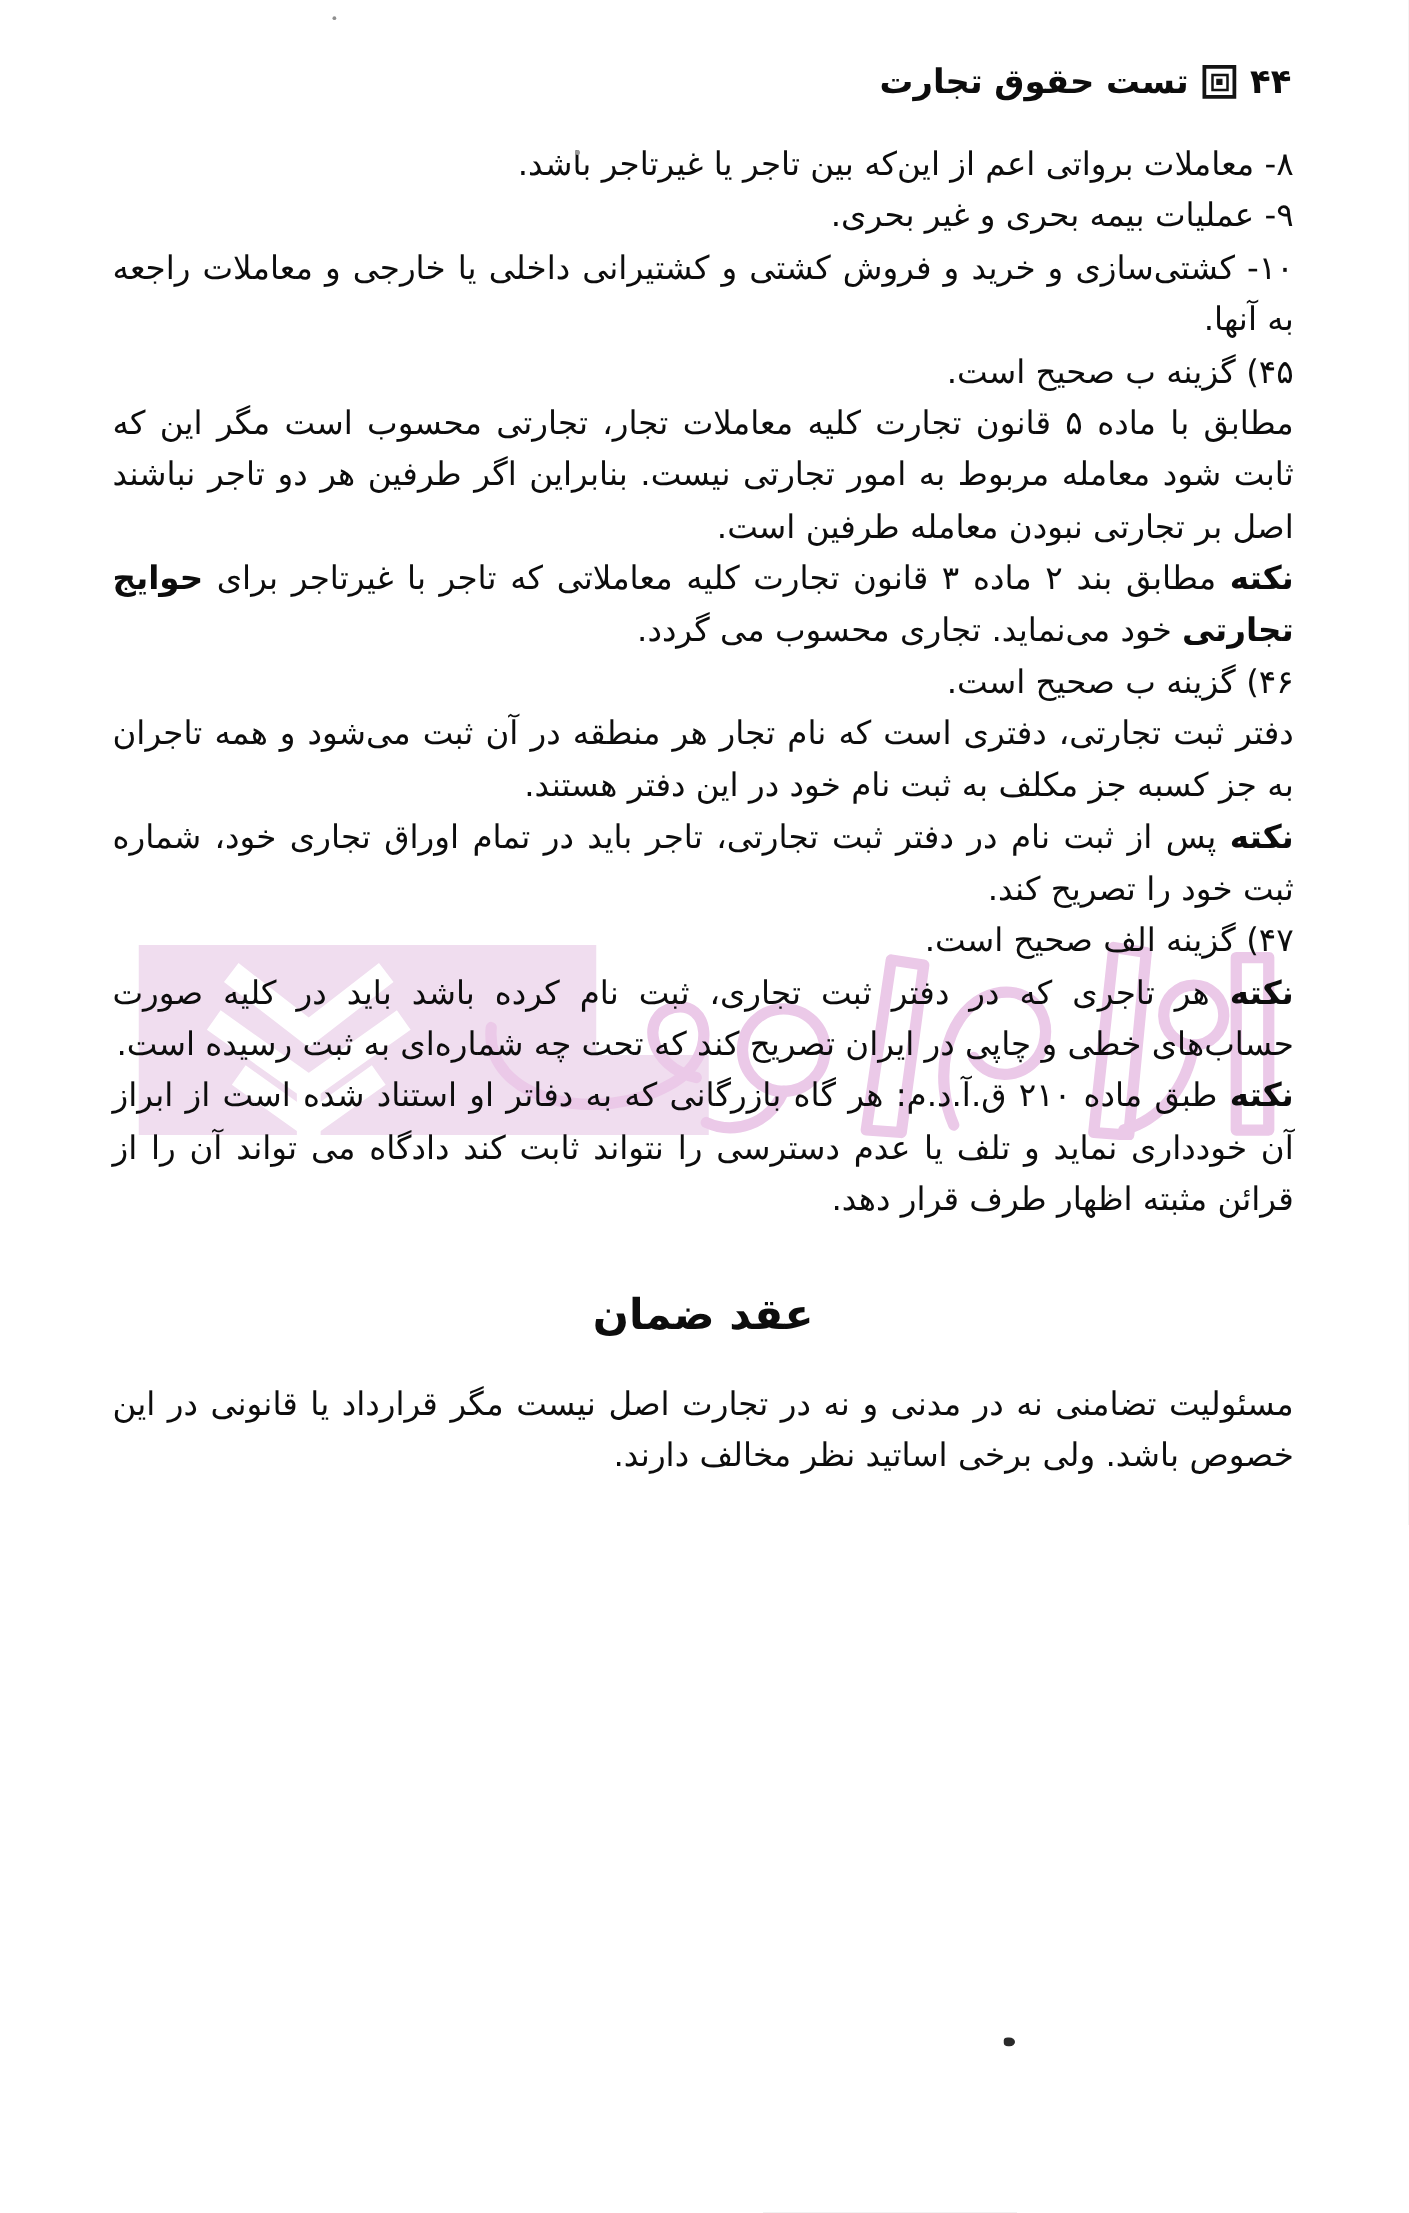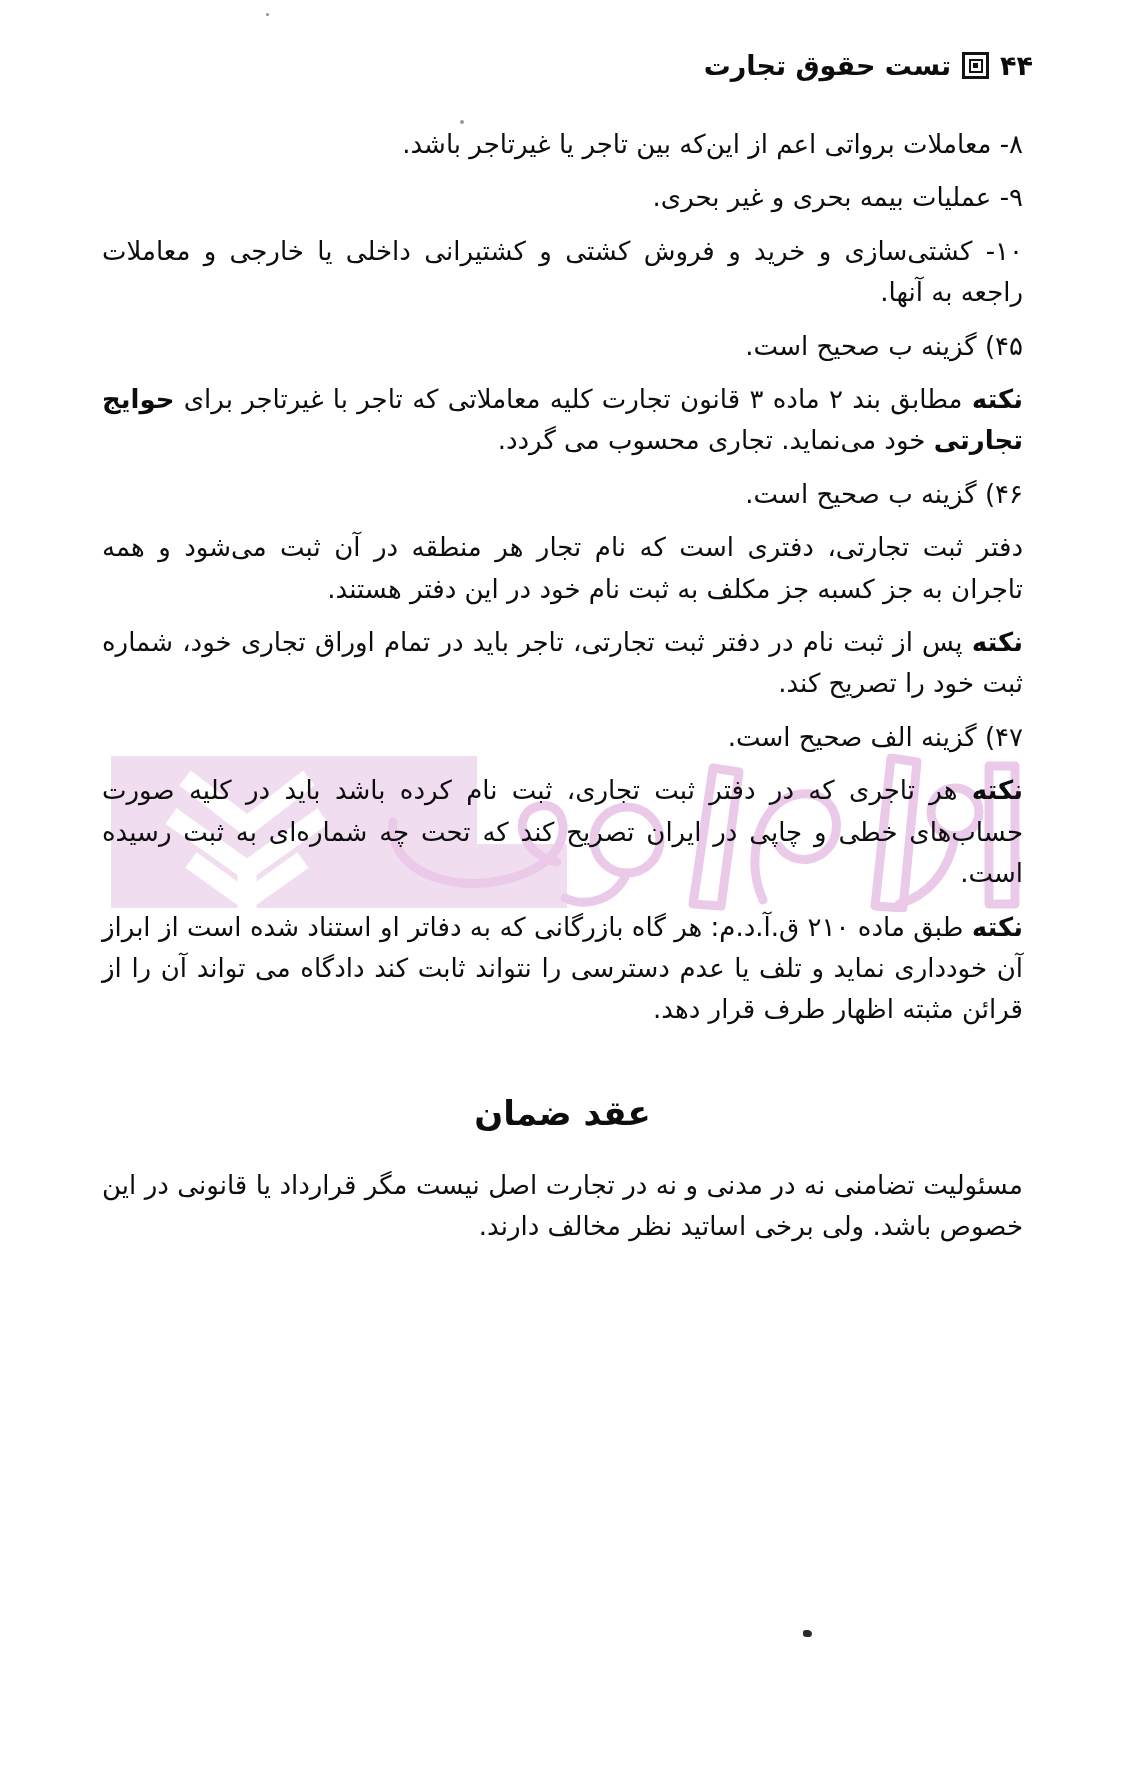--- a/index.html
+++ b/index.html
@@ -43,32 +43,32 @@
   .body-flow{
     position:absolute;
     top:112px;right:92px;left:90px;
     font-size:26px;
     line-height:41.4px;
     z-index:1;
   }
   .block{
     text-align:justify;
     text-align-last:right;
-    margin:12px;
+    margin:0;
   }
   .answer{font-weight:normal;}
   .note-lead{font-weight:bold;}
   .inline-bold{font-weight:bold;}
   .section-heading{
     text-align:center;
     text-align-last:center;
     font-weight:bold;
     font-size:34px;
     line-height:52px;
-    margin:56px 0 26px 0;
+    margin:44px 0 26px 0;
   }
   
   .watermark{
     position:absolute;
     top:694px;right:88px;
     width:952px;height:218px;
     z-index:0;
     pointer-events:none;
   }
   
@@ -121,20 +121,21 @@
         </g>
       </g>
     </svg>
   </div>
 
   <main class="body-flow" id="body-flow">
       <div class="block">۸- معاملات برواتی اعم از این‌که بین تاجر یا غیرتاجر باشد.</div>
       <div class="block">۹- عملیات بیمه بحری و غیر بحری.</div>
       <div class="block">۱۰- کشتی‌سازی و خرید و فروش کشتی و کشتیرانی داخلی یا خارجی و معاملات راجعه به آنها.</div>
       <div class="block answer">۴۵) گزینه ب صحیح است.</div>
+      <div class="block">مطابق با ماده ۵ قانون تجارت کلیه معاملات تجار، تجارتی محسوب است مگر این که ثابت شود معامله مربوط به امور تجارتی نیست. بنابراین اگر طرفین هر دو تاجر نباشند اصل بر تجارتی نبودن معامله طرفین است.</div>
       <div class="block"><span class="note-lead">نکته</span><span> مطابق بند ۲  ماده ۳ قانون تجارت کلیه معاملاتی که تاجر با غیرتاجر برای </span><span class="inline-bold">حوایج تجارتی</span><span> خود می‌نماید. تجاری محسوب می گردد.</span></div>
       <div class="block answer">۴۶) گزینه ب صحیح است.</div>
       <div class="block">دفتر ثبت تجارتی، دفتری است که نام تجار هر منطقه در آن ثبت می‌شود و همه تاجران به جز کسبه جز مکلف به ثبت نام خود در این دفتر هستند.</div>
       <div class="block"><span class="note-lead">نکته</span><span> پس از ثبت نام در دفتر ثبت تجارتی، تاجر باید در تمام اوراق تجاری خود، شماره ثبت خود را تصریح کند.</span></div>
       <div class="block answer">۴۷) گزینه الف صحیح است.</div>
       <div class="block"><span class="note-lead">نکته</span><span> هر تاجری که در دفتر ثبت تجاری، ثبت نام کرده باشد باید در کلیه صورت حساب‌های خطی و چاپی در ایران تصریح کند که تحت چه شماره‌ای به ثبت رسیده است.</span></div>
       <div class="block"><span class="note-lead">نکته</span><span> طبق ماده ۲۱۰ ق.آ.د.م: هر گاه بازرگانی که به دفاتر او استناد شده است از ابراز آن خودداری نماید و تلف یا عدم دسترسی را نتواند ثابت کند دادگاه می تواند آن را از قرائن مثبته اظهار طرف قرار دهد.</span></div>
       <div class="section-heading">عقد ضمان</div>
       <div class="block">مسئولیت تضامنی نه در مدنی و نه در تجارت اصل نیست مگر قرارداد یا قانونی در این خصوص باشد. ولی برخی اساتید نظر مخالف دارند.</div>
     </main>

